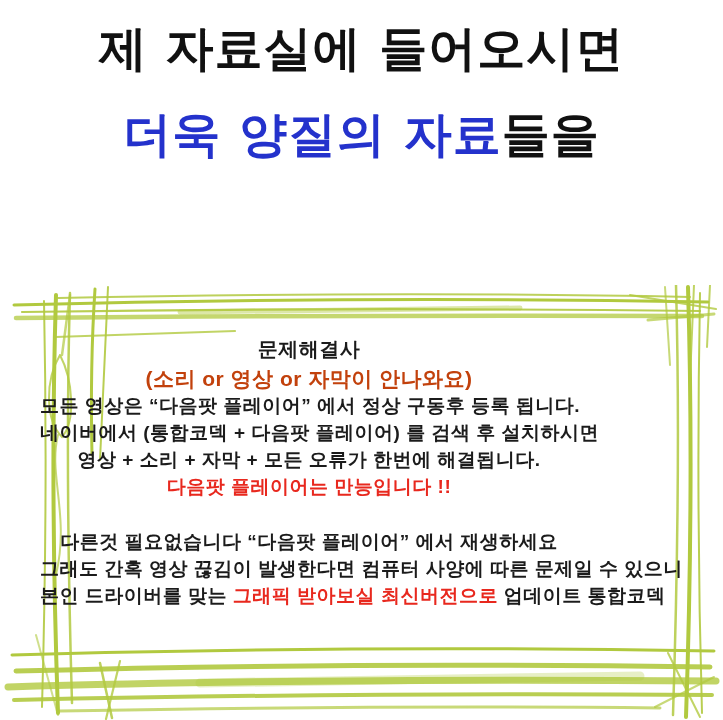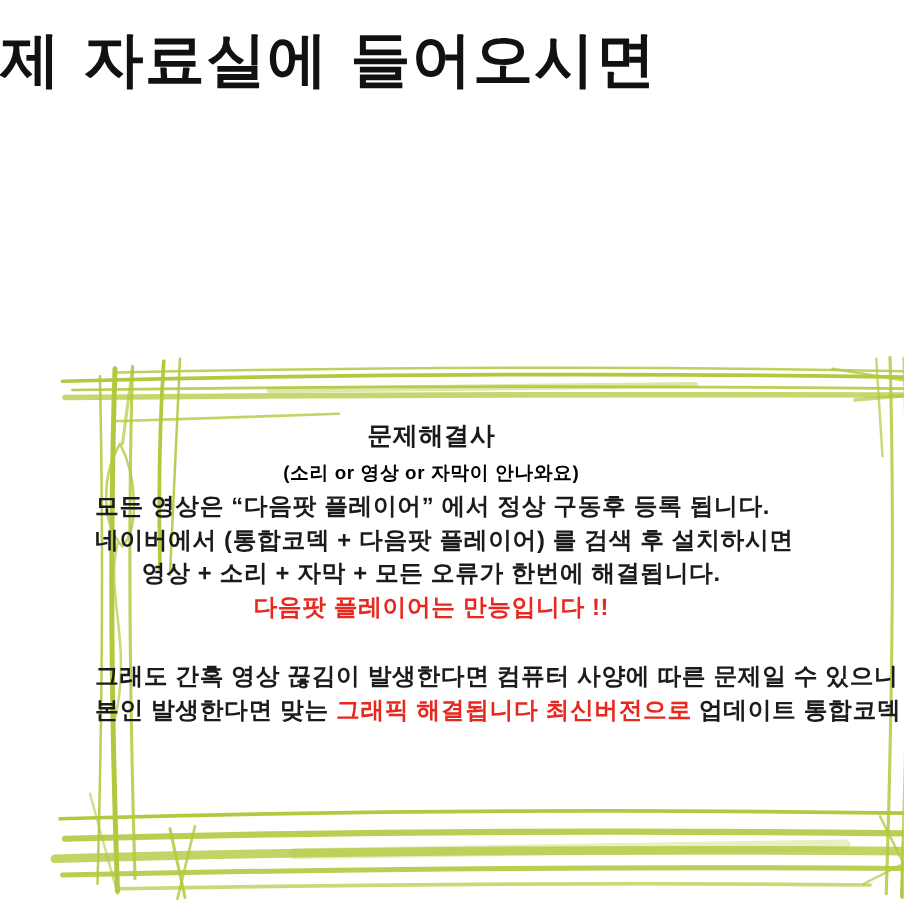--- a/index.html
+++ b/index.html
@@ -5,51 +5,53 @@
   html,body{margin:0;padding:0;background:#ffffff;}
   body{
     width:723px;height:720px;position:relative;overflow:hidden;
     font-family:"Liberation Sans","DejaVu Sans",sans-serif;
   }
   .page{position:absolute;inset:0;}
 
   
   .header{
     position:absolute;top:18px;left:0;right:0;
+    text-align:center;
     font-family:"DejaVu Serif","Liberation Serif",serif;
     color:#111111;
   }
   .h-line{
     font-size:48px;line-height:60px;font-weight:600;
     letter-spacing:1px;margin-bottom:26px;white-space:nowrap;
   }
   .h-blue{color:#2432cc;}
 
   
-  .frame{position:absolute;left:0;top:285px;width:618px;height:435px;margin-left:36px;}
+  .frame{position:absolute;left:0;top:285px;width:618px;height:435px;}
   .frame svg{position:absolute;left:0;top:0;}
 
   .notice{
     position:absolute;left:40px;right:40px;top:52px;
     text-align:center;color:#1b1b1b;
     font-weight:bold;letter-spacing:.5px;
   }
   .n-title{font-size:20px;line-height:24px;margin-bottom:4px;}
-  .n-sub{font-size:15px;line-height:27px;color:#000000;}
+  .n-sub{font-size:21px;line-height:27px;color:#c2410c;}
   .n-line{font-size:19px;line-height:27px;white-space:nowrap;}
   .red{color:#e8281e;}
   .gap{height:28px;}
 </style>
 </head>
 <body>
 
 <div class="page">
 
   <div class="header">
     <div class="h-line">제 자료실에 들어오시면</div>
+    <div class="h-line"><span class="h-blue">더욱 양질의 자료</span><span>들을</span></div>
   </div>
 
   <div class="frame">
     <svg width="723" height="435" viewBox="0 0 723 435" fill="none" stroke="#b1c93f" stroke-linecap="round">
 
       <path d="M14,20 Q360,11 708,17" stroke-width="3"></path>
       <path d="M22,27 Q350,22 700,26" stroke-width="2.2" opacity=".9"></path>
       <path d="M16,33 Q340,30 702,31" stroke-width="4.5" opacity=".75"></path>
       <path d="M58,13 Q400,6 690,12" stroke-width="2" opacity=".85"></path>
       <path d="M180,27 L520,23" stroke-width="5" opacity=".45"></path>
@@ -94,18 +96,19 @@
       <div class="n-title">문제해결사</div>
 
       <div class="n-sub">(소리 or 영상 or 자막이 안나와요)</div>
       <div class="n-line">모든 영상은  “다음팟 플레이어”  에서 정상 구동후 등록 됩니다.</div>
       <div class="n-line">네이버에서 (통합코덱 + 다음팟 플레이어) 를 검색 후 설치하시면</div>
       <div class="n-line">영상 + 소리 + 자막 + 모든 오류가 한번에 해결됩니다.</div>
       <div class="n-line red">다음팟 플레이어는 만능입니다 !!</div>
 
       <div class="gap"></div>
 
+      <div class="n-line">다른것 필요없습니다  “다음팟 플레이어” 에서 재생하세요</div>
       <div class="n-line">그래도 간혹 영상 끊김이 발생한다면 컴퓨터 사양에 따른 문제일 수 있으니</div>
-      <div class="n-line"><span>본인 발생한다면 맞는 </span><span class="red">그래픽 해결됩니다 최신버전으로</span><span> 업데이트 통합코덱</span></div>
+      <div class="n-line"><span>본인 드라이버를 맞는 </span><span class="red">그래픽 받아보실 최신버전으로</span><span> 업데이트 통합코덱</span></div>
     </div>
   </div>
 
 </div>
 
 </body></html>

